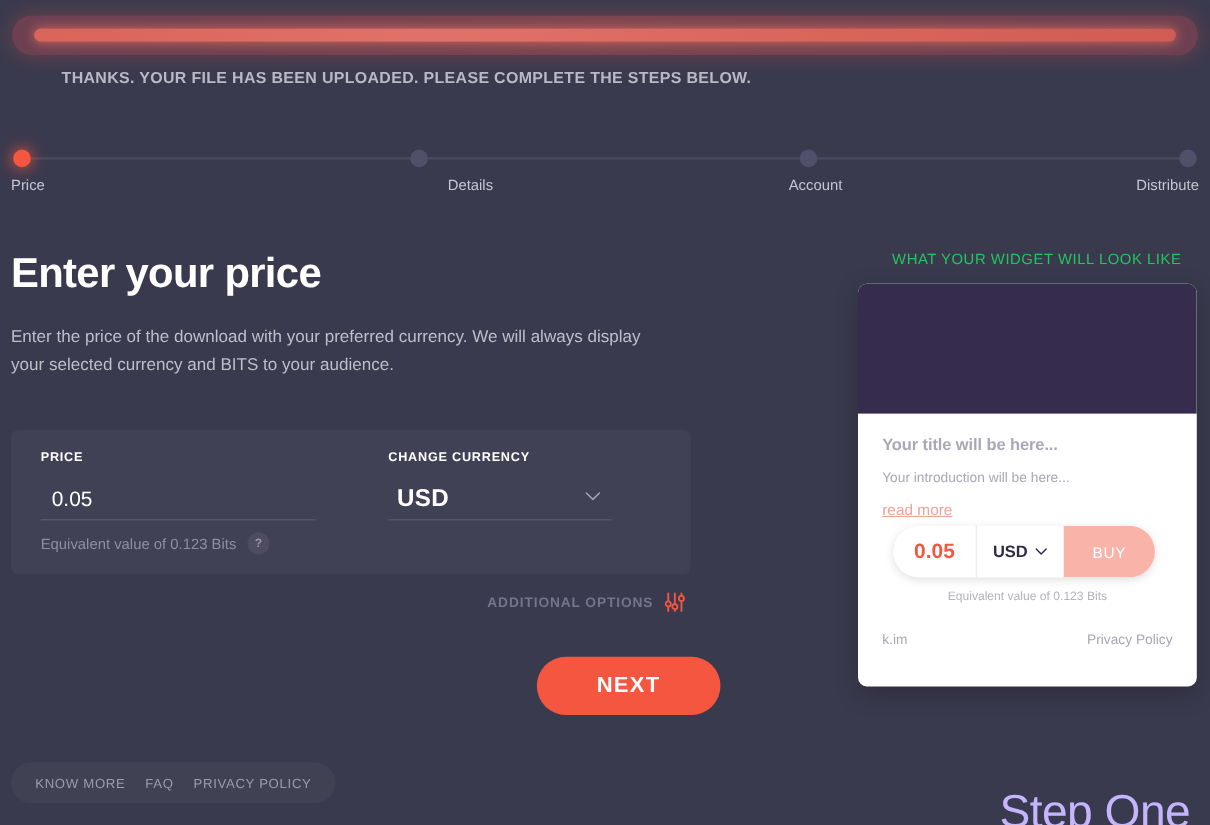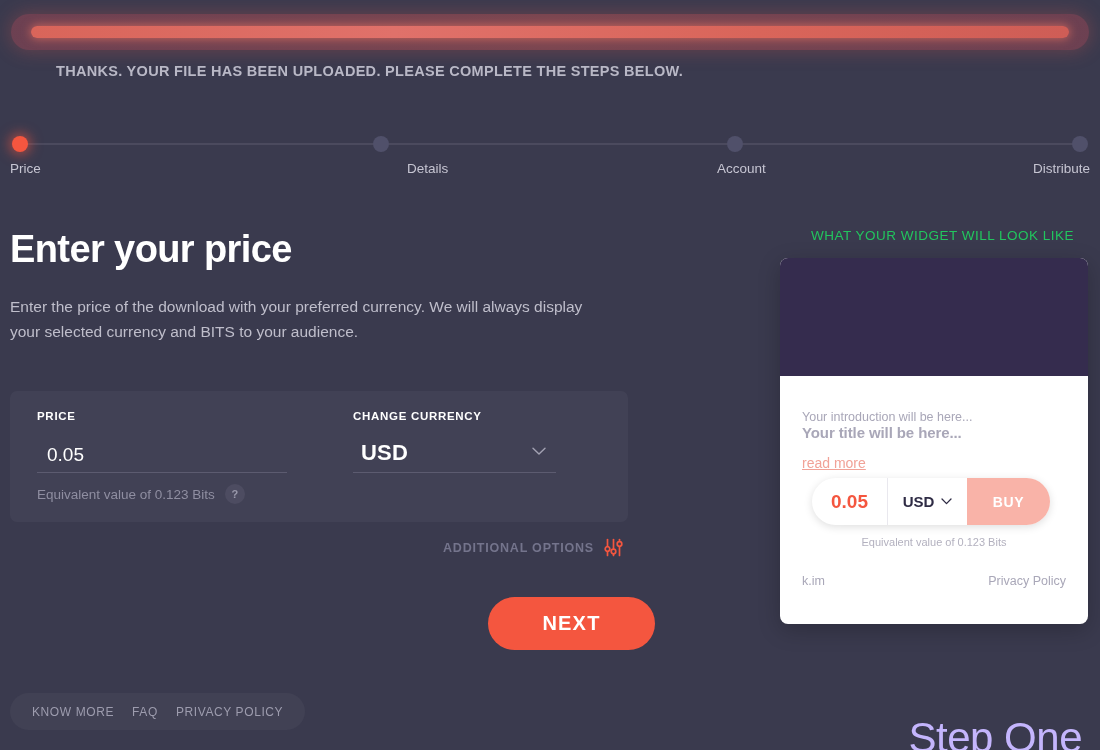--- a/index.html
+++ b/index.html
@@ -370,21 +370,21 @@
   }
   #widget-currency-chevron { width: 11px; height: 7px; }
   #widget-buy {
     flex: 1;
     display: flex;
     align-items: center;
     justify-content: center;
     background: #f9b3a8;
     color: #ffffff;
     font-size: 14px;
-    font-weight: bold;
+    font-weight: normal;
     letter-spacing: 0.6px;
     cursor: pointer;
   }
   #widget-equivalent {
     position: absolute;
     left: 0;
     right: 0;
     top: 160px;
     text-align: center;
     font-size: 11px;
@@ -478,22 +478,22 @@
 </div>
 
 <div id="step-watermark">Step One</div>
 
 <div id="widget-preview-title">WHAT YOUR WIDGET WILL LOOK LIKE</div>
 
 <div id="widget-card">
   <div id="widget-image-placeholder"></div>
 
   <div id="widget-body">
+    <div id="widget-title">Your title will be here...</div>
     <div id="widget-intro">Your introduction will be here...</div>
-    <div id="widget-title">Your title will be here...</div>
     <div id="widget-readmore">read more</div>
 
     <div id="widget-pill">
       <div id="widget-price">0.05</div>
       <div id="widget-currency">
         <span>USD</span>
         <svg id="widget-currency-chevron" viewBox="0 0 11 7">
           <path d="M1 1 L5.5 5.6 L10 1" fill="none" stroke="#2f2c45" stroke-width="1.3" stroke-linecap="round" stroke-linejoin="round"></path>
         </svg>
       </div>

